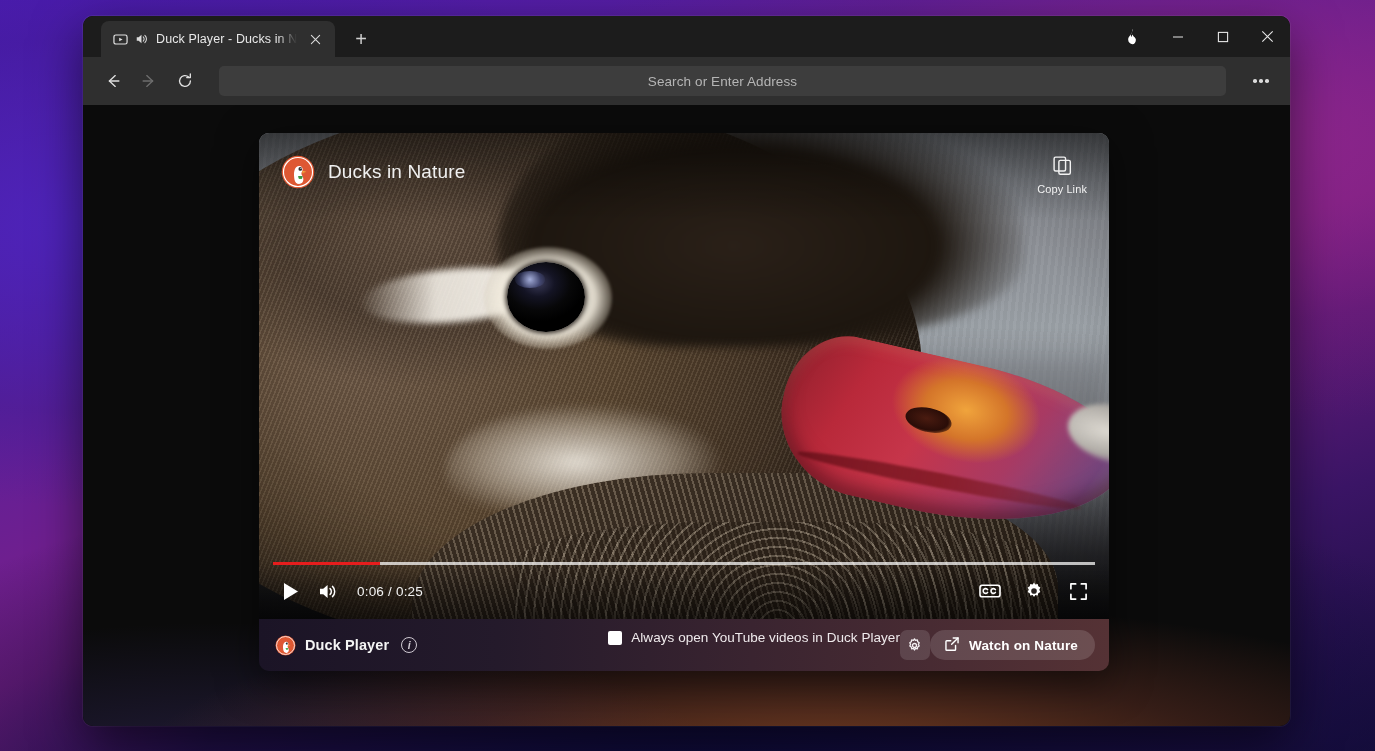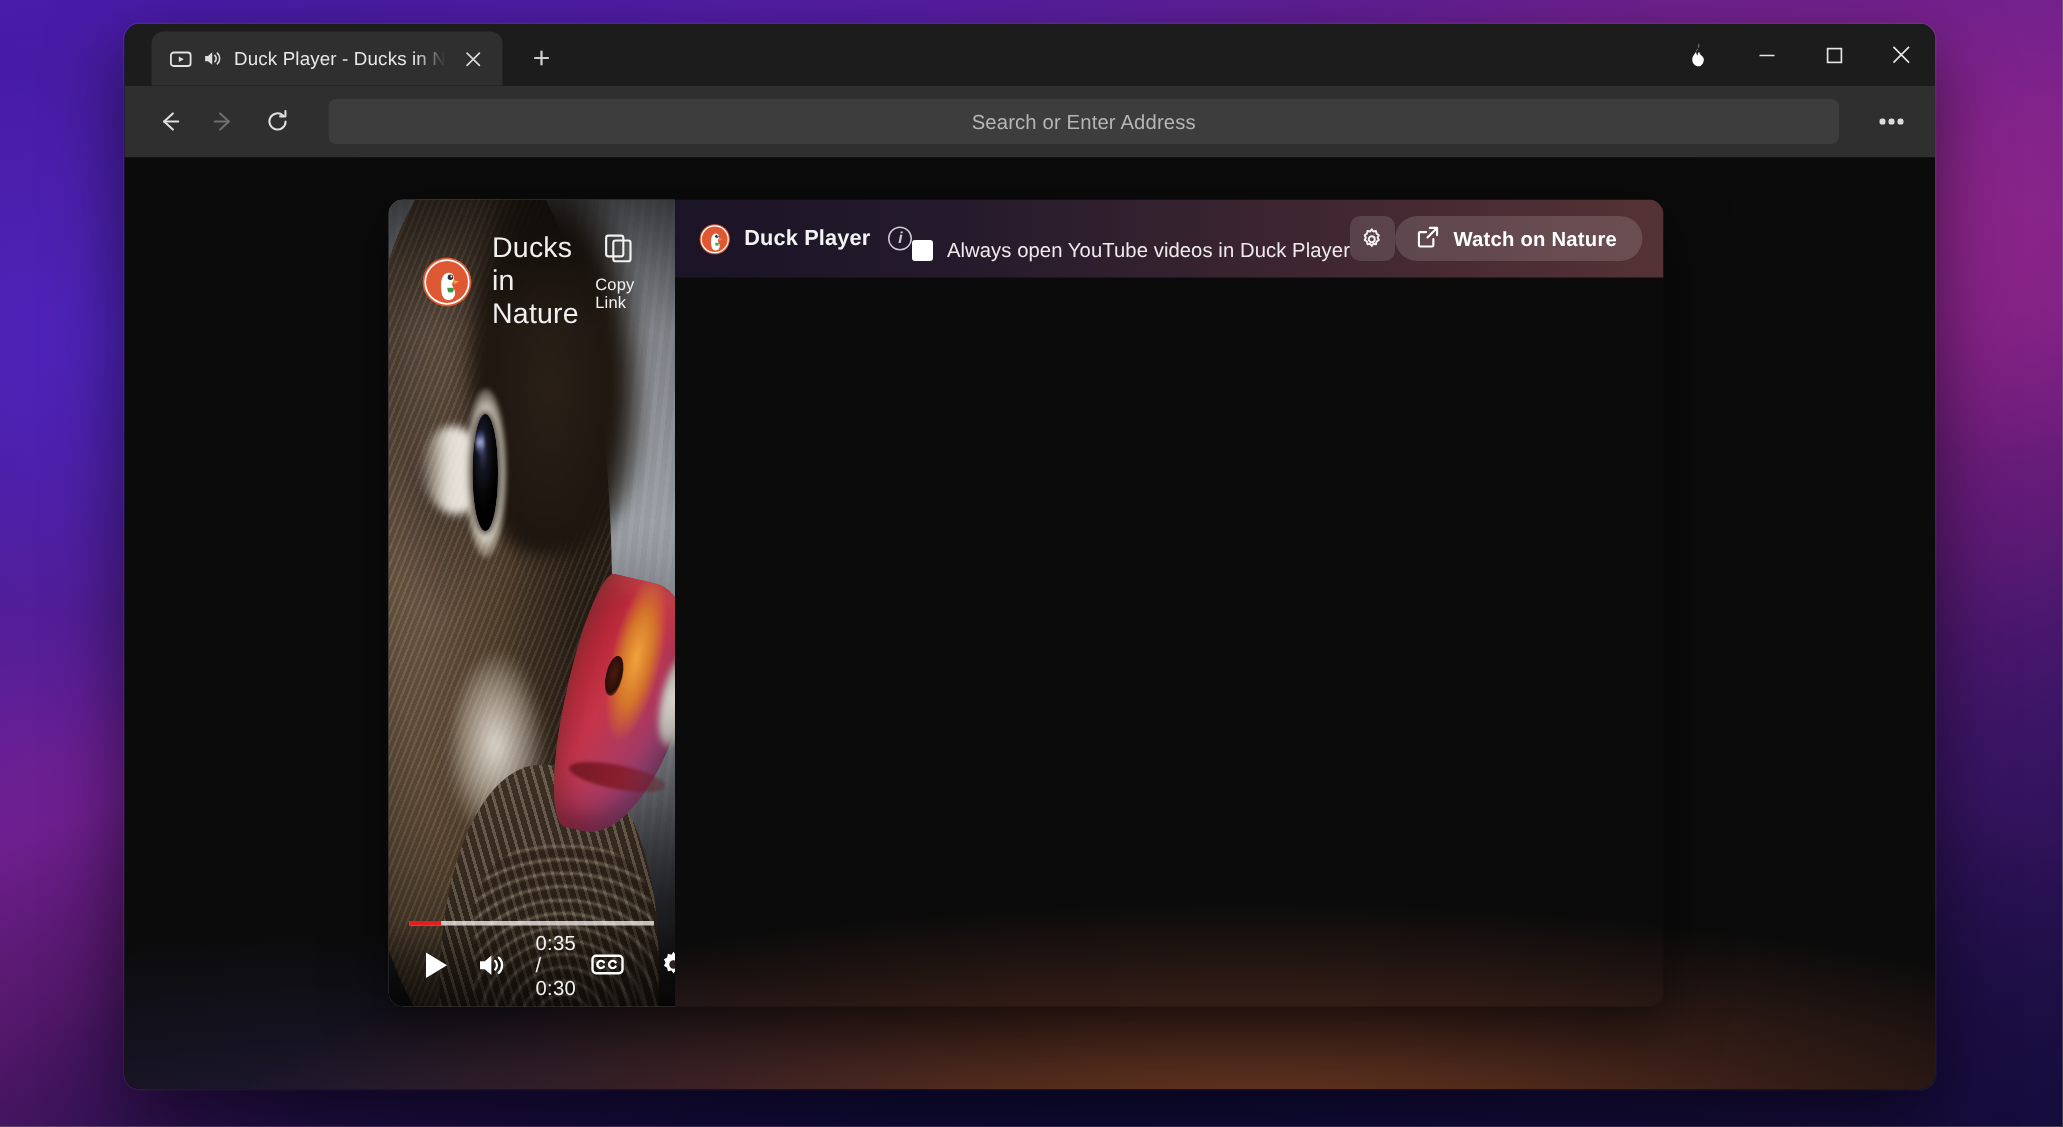--- a/index.html
+++ b/index.html
@@ -87,21 +87,21 @@
       radial-gradient(ellipse 80% 100% at 62% 118%, rgba(196,98,52,0.60) 0%, rgba(150,70,50,0.30) 42%, rgba(0,0,0,0) 72%),
       radial-gradient(ellipse 60% 100% at 12% 125%, rgba(64,50,120,0.45) 0%, rgba(0,0,0,0) 70%);
     pointer-events:none;
   }
 
   
   .player {
     position:absolute; left:176px; top:28px; width:850px; height:538px;
     border-radius:10px; overflow:hidden; z-index:2;
     box-shadow:0 10px 40px rgba(0,0,0,0.5);
-    display:flex; flex-direction:row;
+    display:flex; flex-direction:column;
   }
   .video {
     position:relative; flex:1; overflow:hidden;
     background:#6d6f74;
   }
 
   
   .bg-water {
     position:absolute; inset:0;
     background:
@@ -262,21 +262,21 @@
     background:linear-gradient(90deg, #1b1426 0%, #241a2b 28%, #3a2430 58%, #4a2c33 82%, #553235 100%);
   }
   .dp-brand { display:flex; align-items:center; gap:9px; }
   .dp-logo { width:21px; height:21px; border-radius:50%; flex:none; display:block; }
   .dp-name { color:#f4f4f4; font-size:14.5px; font-weight:bold; letter-spacing:0.1px; }
   .info-i {
     width:16px; height:16px; border-radius:50%; border:1.4px solid #cfc9d2;
     color:#cfc9d2; font-size:10.5px; font-style:italic; font-weight:bold;
     display:flex; align-items:center; justify-content:center; margin-left:3px; flex:none;
   }
-  .bot-right { margin-left:auto; display:flex; align-items:flex-end; }
+  .bot-right { margin-left:auto; display:flex; align-items:flex-start; }
   .chk-wrap { display:flex; align-items:center; gap:9px; }
   .chkbox {
     width:14px; height:14px; background:#fff; border-radius:2px; flex:none;
   }
   .chk-label { color:#efeaec; font-size:13.5px; letter-spacing:0.05px; }
   .gear-btn {
     width:30px; height:30px; border-radius:7px; background:rgba(255,255,255,0.13);
     display:flex; align-items:center; justify-content:center; color:#f2eef0; flex:none;
   }
   .yt-btn {
@@ -428,21 +428,21 @@
                   <path d="M2 1 L16 9.5 L2 18 Z" fill="#ffffff"></path>
                 </svg>
             </div>
             <div class="cbtn">
               <svg width="20" height="19" viewBox="0 0 20 19">
                 <path d="M2 6.8 h3.2 L9.6 3 v13 L5.2 12.2 H2 Z" fill="#ffffff"></path>
                 <path d="M12.1 6.6 a4 4 0 0 1 0 5.8" fill="none" stroke="#ffffff" stroke-width="1.5" stroke-linecap="round"></path>
                 <path d="M14.5 4.4 a7 7 0 0 1 0 10.2" fill="none" stroke="#ffffff" stroke-width="1.5" stroke-linecap="round"></path>
               </svg>
             </div>
-            <div class="time">0:35 / 0:30</div>
+            <div class="time">0:06 / 0:25</div>
 
             <div class="ctrl-right">
               <div class="cbtn">
                 <svg width="22" height="16" viewBox="0 0 22 16">
                   <rect x="1" y="2.2" width="20" height="11.6" rx="2.4" fill="none" stroke="#ffffff" stroke-width="1.6"></rect>
                   <path d="M8.6 6.6 a2.4 2.4 0 1 0 0 2.8" fill="none" stroke="#ffffff" stroke-width="1.6" stroke-linecap="round"></path>
                   <path d="M16.4 6.6 a2.4 2.4 0 1 0 0 2.8" fill="none" stroke="#ffffff" stroke-width="1.6" stroke-linecap="round"></path>
                 </svg>
               </div>
               <div class="cbtn">

